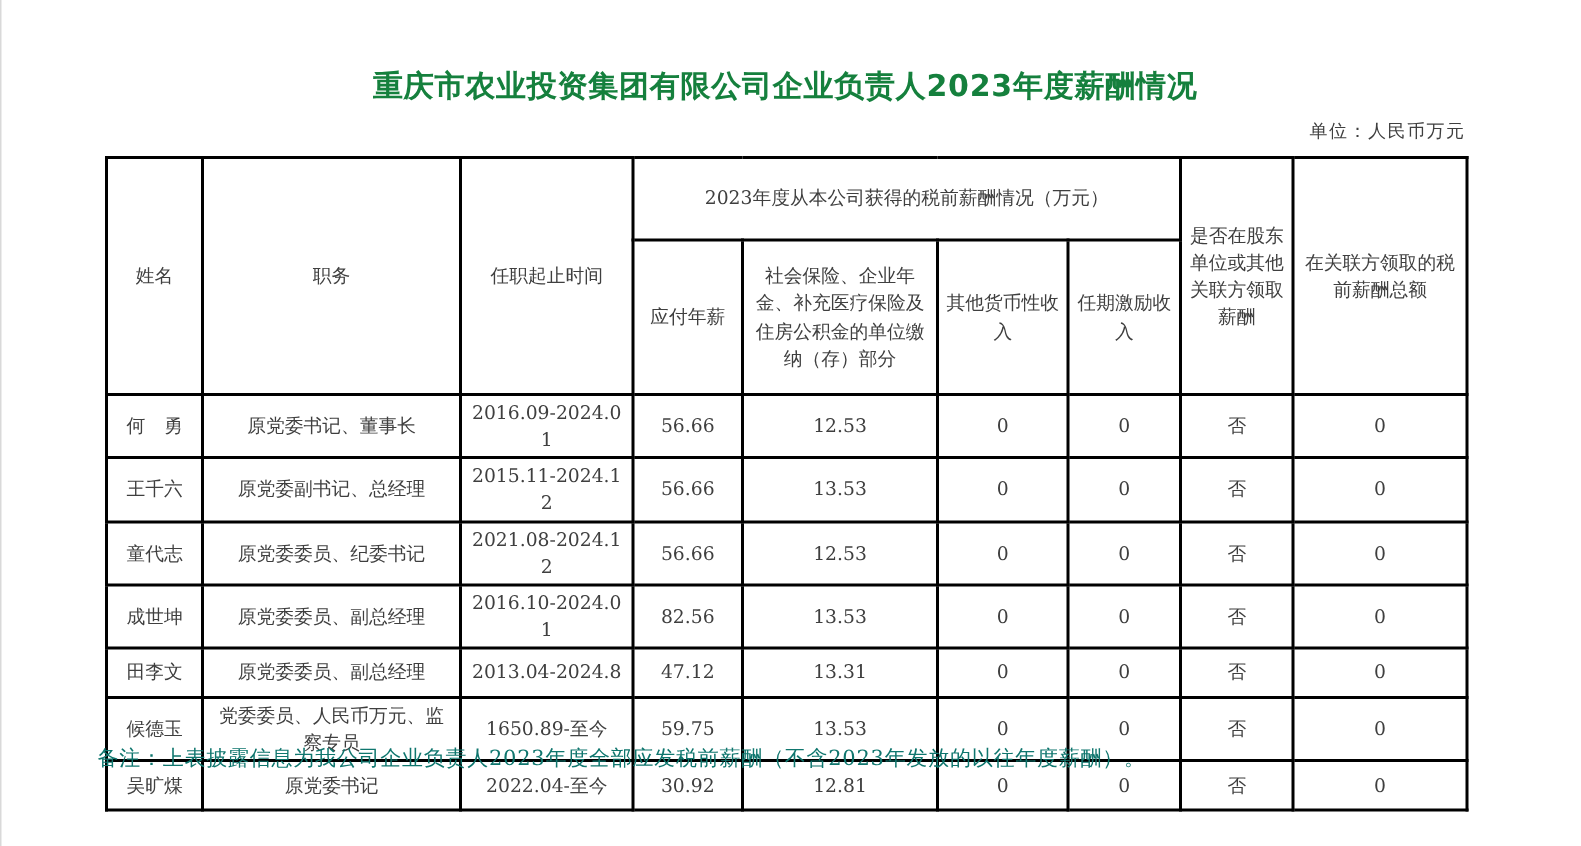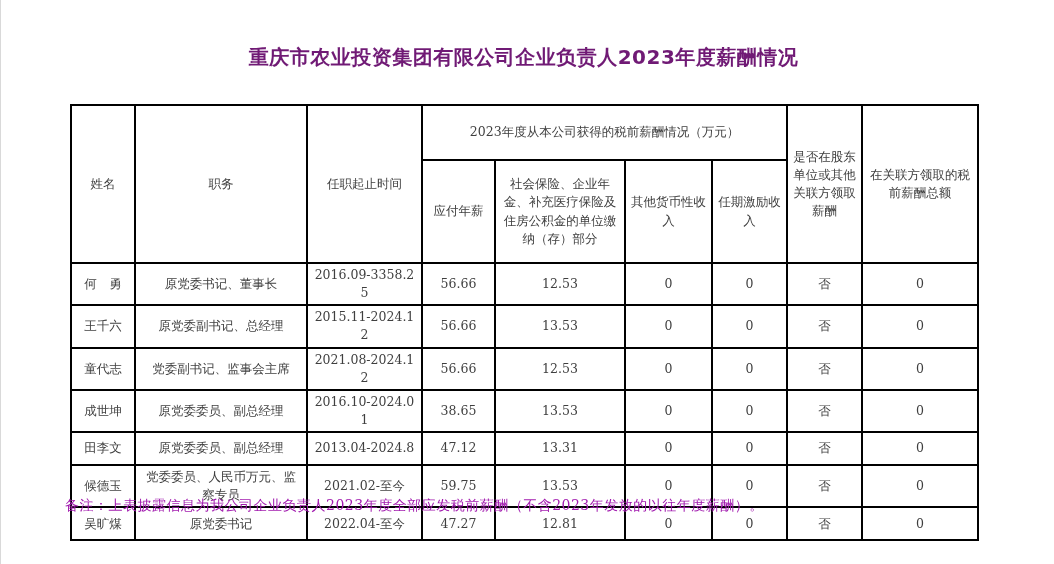--- a/index.html
+++ b/index.html
@@ -18,21 +18,21 @@
   }
   .title {
     position:absolute;
     top:44px;
     left:69px;
     width:907px;
     text-align:center;
     font-family:"DejaVu Sans","Liberation Sans",sans-serif;
     font-weight:700;
     font-size:20px;
-    color:#701a75;
+    color:#15803d;
     letter-spacing:0.5px;
     white-space:nowrap;
   }
   .unit {
     position:absolute;
     top:79px;
     left:69px;
     width:907px;
     text-align:right;
     font-size:12px;
@@ -63,31 +63,32 @@
   th.social-hdr { padding:2px 16px; }
   th.shareholder-hdr { padding:2px 10px; }
   th.related-hdr { padding:2px 8px; }
   tbody td { height:27px; }
   tbody td.pos { padding:2px 6px; }
   .note {
     position:absolute;
     top:497px;
     left:64px;
     font-size:14px;
-    color:#a21caf;
+    color:#0f766e;
     letter-spacing:0.5px;
   }
 </style>
 </head>
 <body>
 
 <div class="page">
 
   <div class="title">重庆市农业投资集团有限公司企业负责人2023年度薪酬情况</div>
 
+  <div class="unit">单位：人民币万元</div>
 
   <table class="salary">
     <colgroup>
       <col style="width:64px">
         <col style="width:172px">
         <col style="width:115px">
       <col style="width:73px">
         <col style="width:130px">
         <col style="width:87px">
       <col style="width:75px">
@@ -107,21 +108,21 @@
         <th>应付年薪</th>
         <th class="social-hdr">社会保险、企业年金、补充医疗保险及住房公积金的单位缴纳（存）部分</th>
         <th>其他货币性收入</th>
         <th>任期激励收入</th>
       </tr>
     </thead>
     <tbody id="tbody">
   <tr>
     <td>何　勇</td>
     <td class="pos">原党委书记、董事长</td>
-    <td>2016.09-3358.25</td>
+    <td>2016.09-2024.01</td>
     <td>56.66</td>
     <td>12.53</td>
     <td>0</td>
     <td>0</td>
     <td>否</td>
     <td>0</td>
   </tr>
 
   <tr>
     <td>王千六</td>
@@ -130,35 +131,35 @@
     <td>56.66</td>
     <td>13.53</td>
     <td>0</td>
     <td>0</td>
     <td>否</td>
     <td>0</td>
   </tr>
 
   <tr>
     <td>童代志</td>
-    <td class="pos">党委副书记、监事会主席</td>
+    <td class="pos">原党委委员、纪委书记</td>
     <td>2021.08-2024.12</td>
     <td>56.66</td>
     <td>12.53</td>
     <td>0</td>
     <td>0</td>
     <td>否</td>
     <td>0</td>
   </tr>
 
   <tr>
     <td>成世坤</td>
     <td class="pos">原党委委员、副总经理</td>
     <td>2016.10-2024.01</td>
-    <td>38.65</td>
+    <td>82.56</td>
     <td>13.53</td>
     <td>0</td>
     <td>0</td>
     <td>否</td>
     <td>0</td>
   </tr>
 
   <tr>
     <td>田李文</td>
     <td class="pos">原党委委员、副总经理</td>
@@ -167,34 +168,34 @@
     <td>13.31</td>
     <td>0</td>
     <td>0</td>
     <td>否</td>
     <td>0</td>
   </tr>
 
   <tr>
     <td>候德玉</td>
     <td class="pos">党委委员、人民币万元、监察专员</td>
-    <td>2021.02-至今</td>
+    <td>1650.89-至今</td>
     <td>59.75</td>
     <td>13.53</td>
     <td>0</td>
     <td>0</td>
     <td>否</td>
     <td>0</td>
   </tr>
 
   <tr>
     <td>吴旷煤</td>
     <td class="pos">原党委书记</td>
     <td>2022.04-至今</td>
-    <td>47.27</td>
+    <td>30.92</td>
     <td>12.81</td>
     <td>0</td>
     <td>0</td>
     <td>否</td>
     <td>0</td>
   </tr>
 </tbody>
   </table>
 
   <div class="note">备注：上表披露信息为我公司企业负责人2023年度全部应发税前薪酬（不含2023年发放的以往年度薪酬）。</div>

